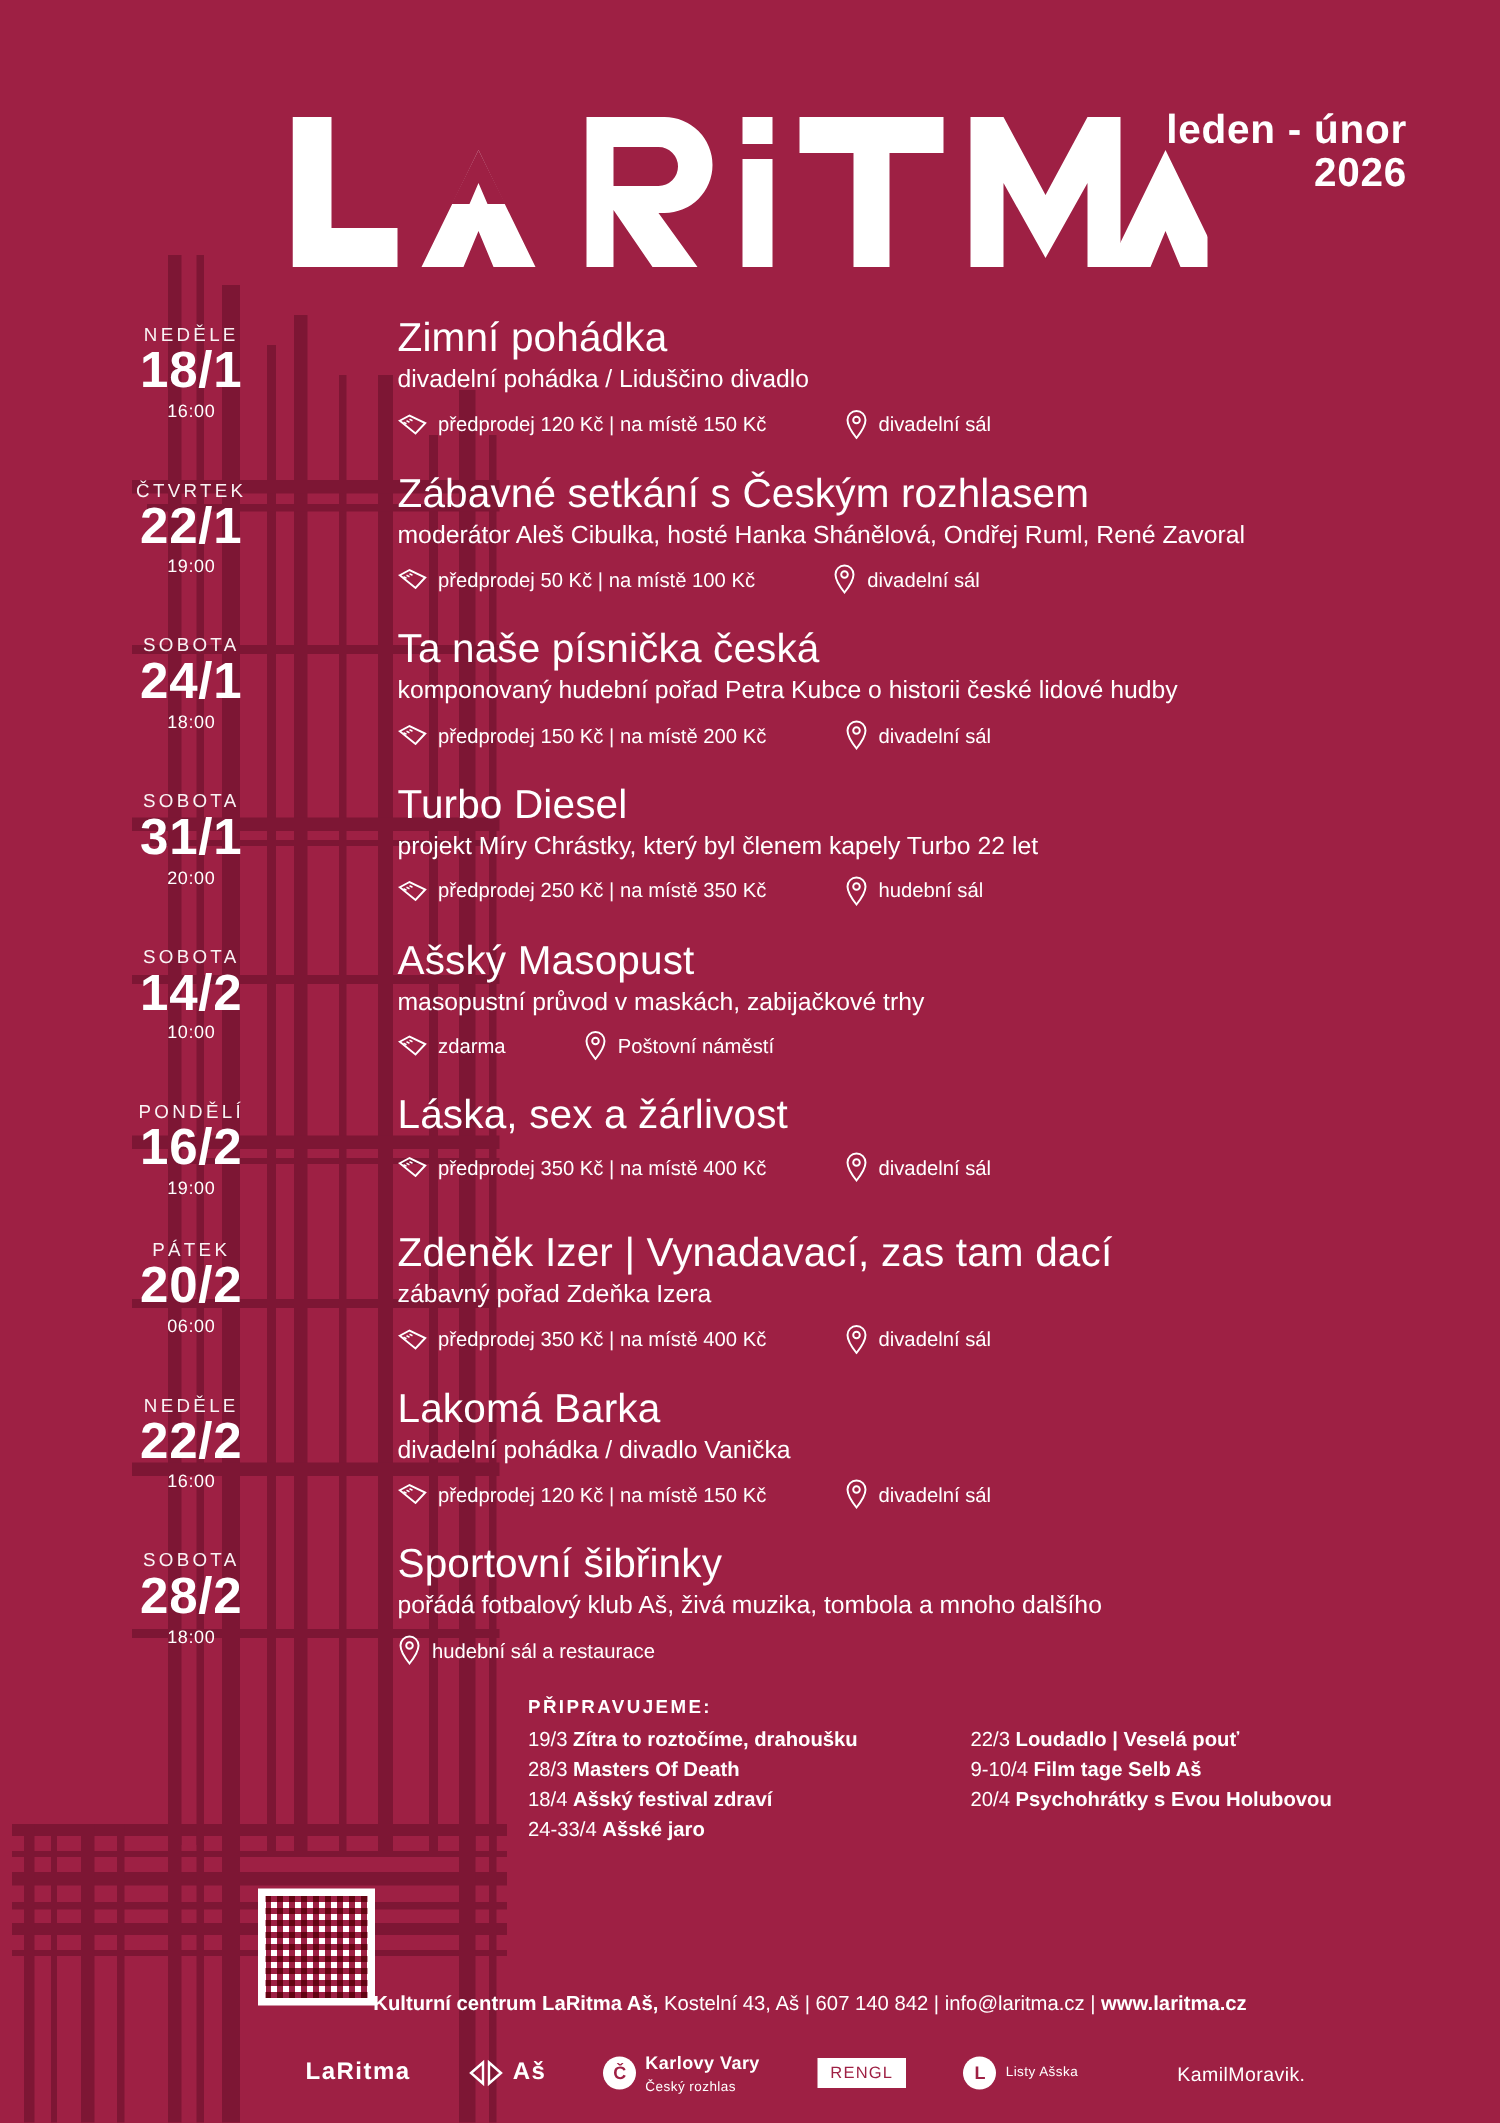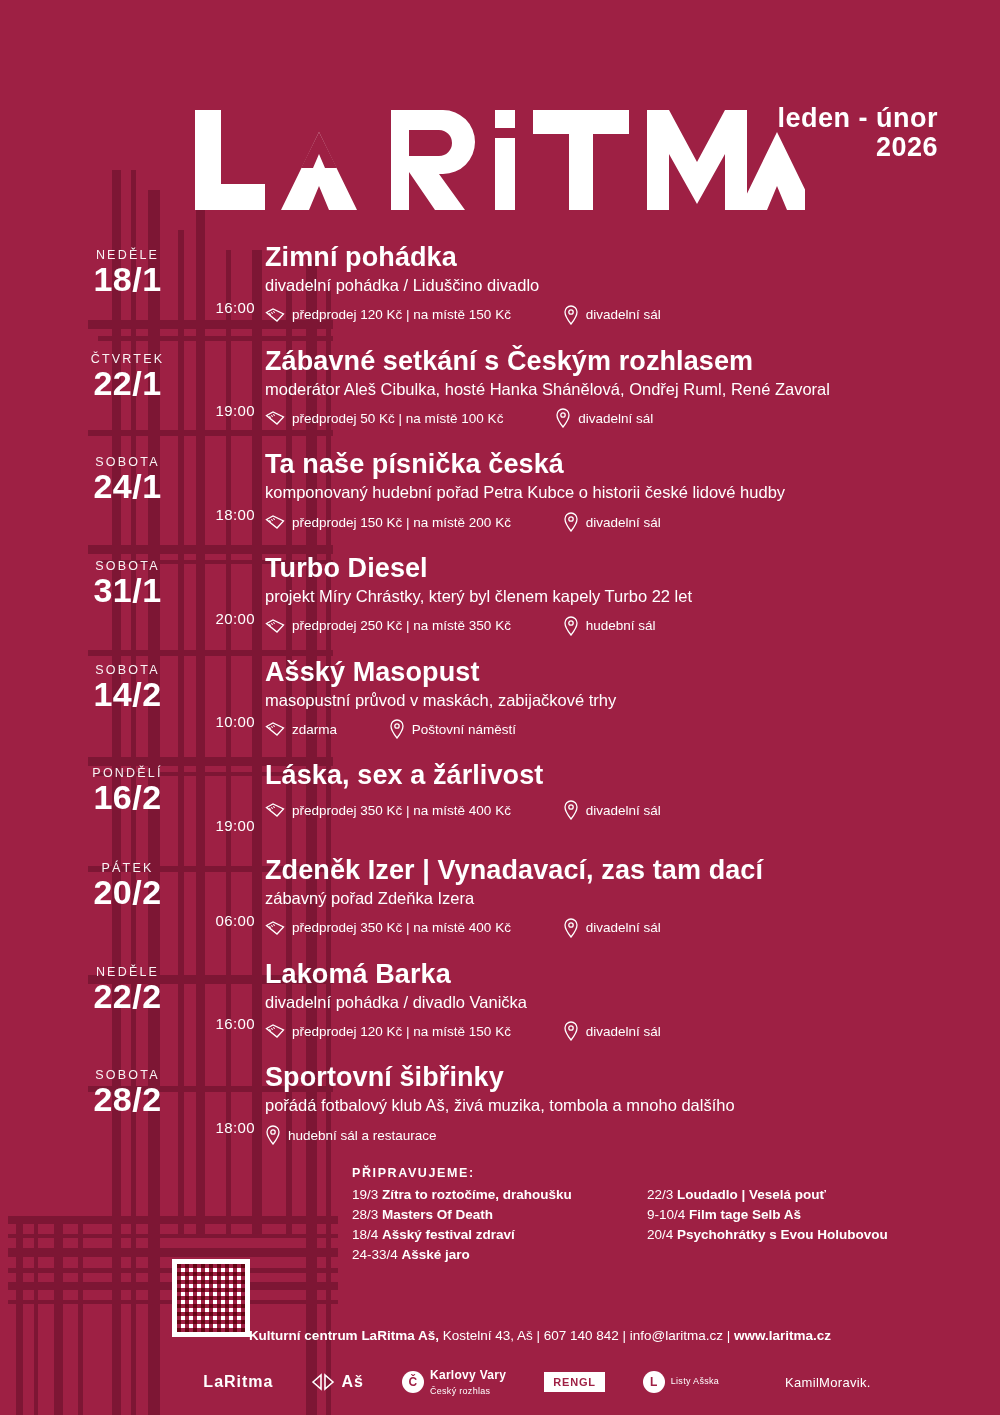--- a/index.html
+++ b/index.html
@@ -21,21 +21,20 @@
     pointer-events: none;
   }
   .vbar { position: absolute; background: #7d1634; }
   .hbar { position: absolute; background: #7d1634; }
 
   
   .header {
     position: relative;
     padding: 70px 60px 0 190px;
     height: 200px;
-    margin-top: 32px;
   }
   .logo {
     position: absolute;
     left: 195px; top: 78px;
     height: 100px;
     width: 610px;
   }
   .period {
     position: absolute;
     right: 62px; top: 72px;
@@ -69,29 +68,28 @@
     font-weight: normal;
     opacity: .95;
   }
   .date .day {
     font-size: 34px;
     font-weight: bold;
     line-height: 1.05;
     letter-spacing: .5px;
   }
   .date .time {
-    font-size: 15px;
+    font-size: 12px;
     letter-spacing: .4px;
     margin-top: 1px;
-    text-align: right;
   }
   .info { flex: 1 1 auto; padding-left: 10px; }
   .title {
     font-size: 27px;
-    font-weight: bold;
+    font-weight: normal;
     line-height: 1.15;
     letter-spacing: .1px;
   }
   .subtitle {
     font-size: 16.5px;
     margin-top: 2px;
     line-height: 1.25;
     font-weight: 300;
   }
   .meta {
@@ -168,21 +166,21 @@
     font-size: 13px;
     display: flex;
     align-items: center;
     gap: 6px;
     letter-spacing: .3px;
   }
   .badge {
     background: #ffffff;
     color: #9e2044;
     font-size: 11px;
-    font-weight: bold;
+    font-weight: normal;
     padding: 4px 9px;
     letter-spacing: .8px;
   }
   .pwhite { font-weight: bold; font-size: 16px; letter-spacing: 1px; }
   .psmall { font-size: 9px; line-height: 1.1; }
   .circlelogo {
     width: 22px; height: 22px; border-radius: 50%;
     background: #fff; color: #9e2044;
     font-size: 12px; font-weight: bold;
     display: flex; align-items: center; justify-content: center;

